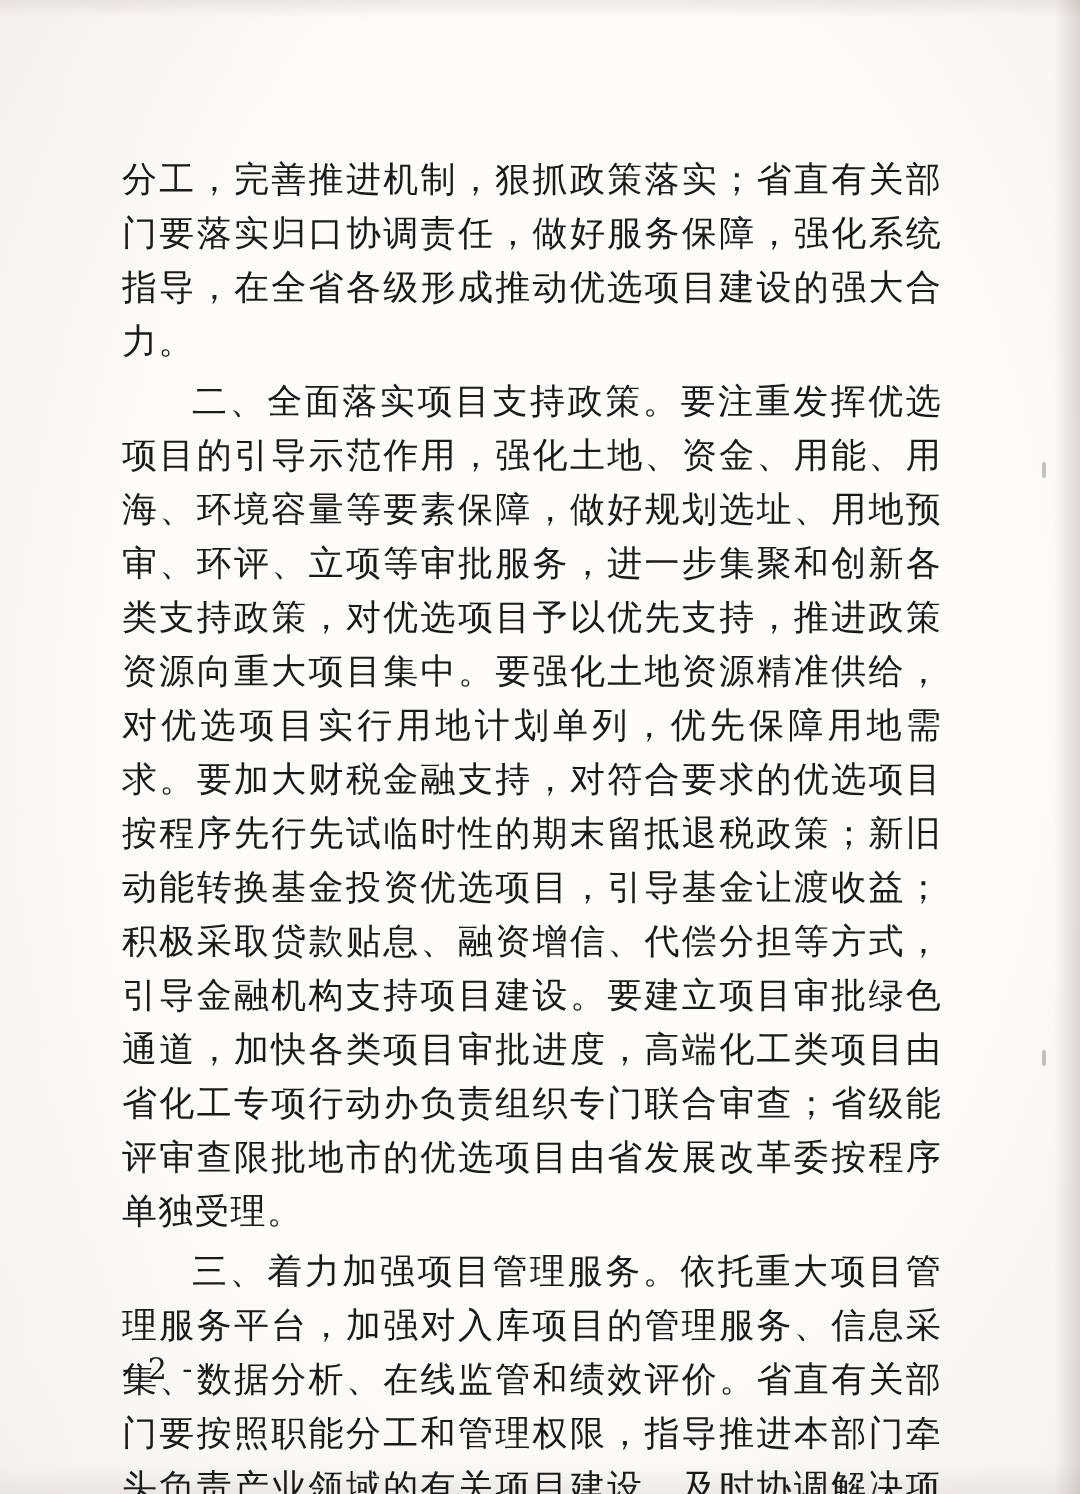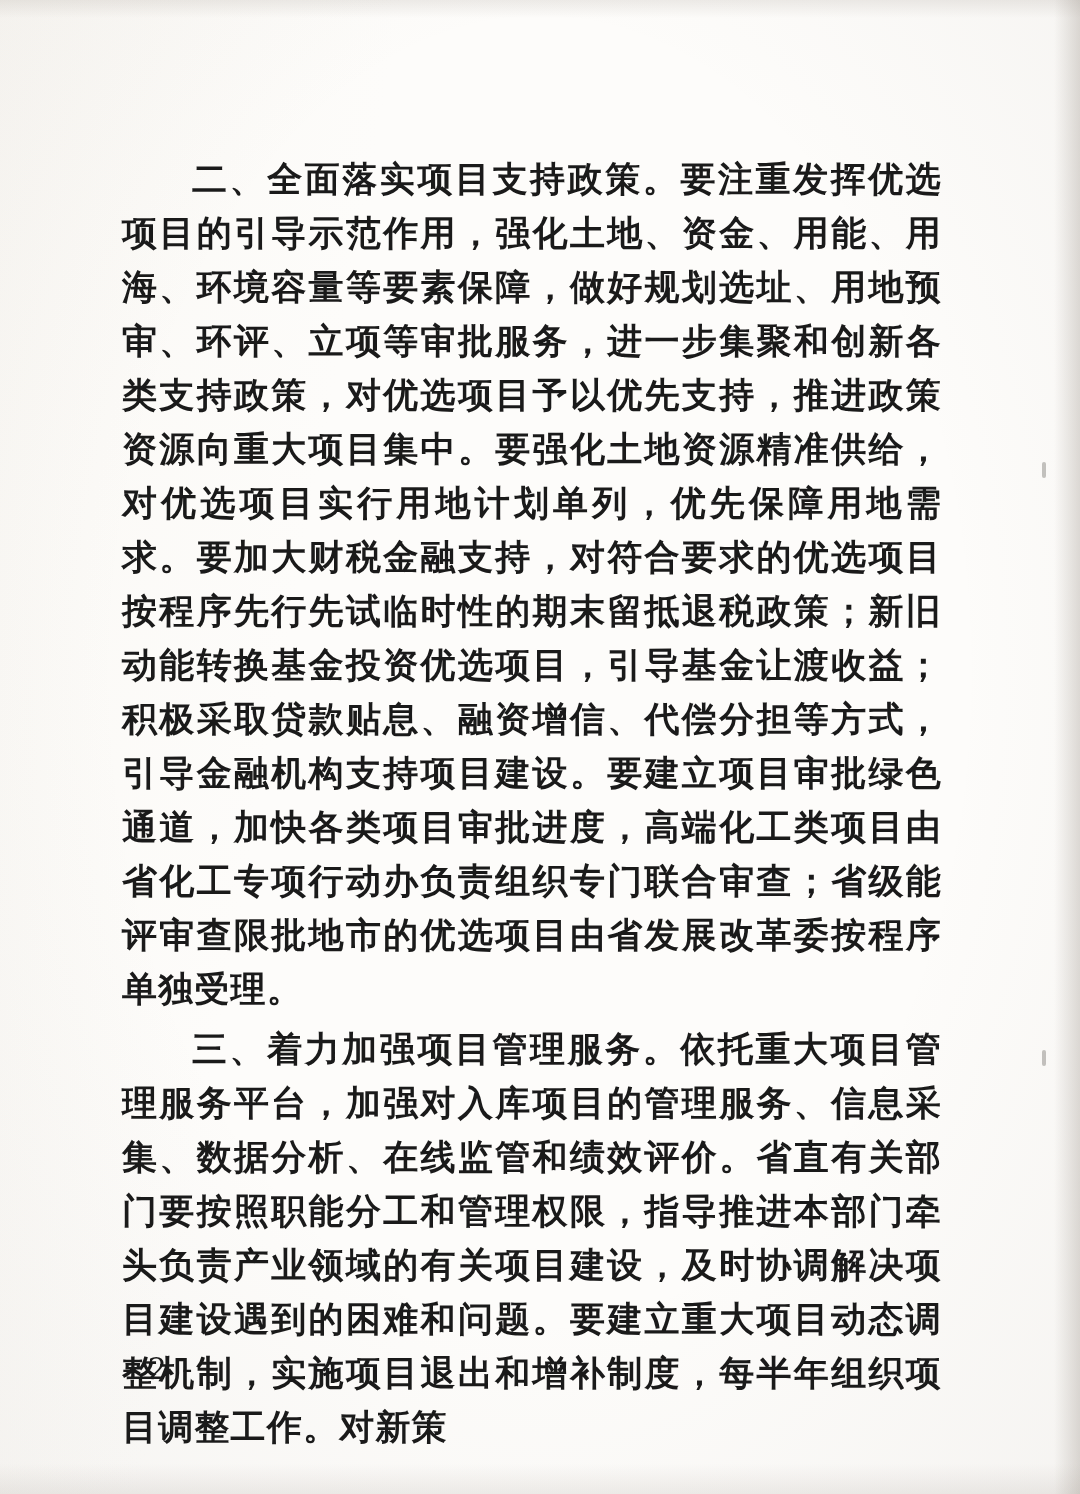--- a/index.html
+++ b/index.html
@@ -64,21 +64,20 @@
     letter-spacing: 1.2px;
     color: #1a1a1a;
     text-align: justify;
     text-justify: inter-ideograph;
     text-indent: 0;
     font-weight: 500;
     -webkit-font-smoothing: antialiased;
   }
   p.indent {
     text-indent: 70px;
-    font-weight: bold;
   }
   .footer {
     position: absolute;
     left: 122px;
     bottom: 108px;
     font-size: 30px;
     letter-spacing: 3px;
     color: #1a1a1a;
   }
   
@@ -98,19 +97,20 @@
 
   <div class="paper-grain"></div>
   <div class="edge-top"></div>
   <div class="edge-right"></div>
   <div class="edge-bottom"></div>
 
   <div class="margin-mark" style="top:462px;"></div>
   <div class="margin-mark" style="top:1050px;"></div>
 
   <div class="content">
+    <p class="para">分工，完善推进机制，狠抓政策落实；省直有关部门要落实归口协调责任，做好服务保障，强化系统指导，在全省各级形成推动优选项目建设的强大合力。</p>
     <p class="para indent">二、全面落实项目支持政策。要注重发挥优选项目的引导示范作用，强化土地、资金、用能、用海、环境容量等要素保障，做好规划选址、用地预审、环评、立项等审批服务，进一步集聚和创新各类支持政策，对优选项目予以优先支持，推进政策资源向重大项目集中。要强化土地资源精准供给，对优选项目实行用地计划单列，优先保障用地需求。要加大财税金融支持，对符合要求的优选项目按程序先行先试临时性的期末留抵退税政策；新旧动能转换基金投资优选项目，引导基金让渡收益；积极采取贷款贴息、融资增信、代偿分担等方式，引导金融机构支持项目建设。要建立项目审批绿色通道，加快各类项目审批进度，高端化工类项目由省化工专项行动办负责组织专门联合审查；省级能评审查限批地市的优选项目由省发展改革委按程序单独受理。</p>
     <p class="para indent">三、着力加强项目管理服务。依托重大项目管理服务平台，加强对入库项目的管理服务、信息采集、数据分析、在线监管和绩效评价。省直有关部门要按照职能分工和管理权限，指导推进本部门牵头负责产业领域的有关项目建设，及时协调解决项目建设遇到的困难和问题。要建立重大项目动态调整机制，实施项目退出和增补制度，每半年组织项目调整工作。对新策</p>
   </div>
 
   <div class="footer">- 2 -</div>
 
 </div>
 
 </body></html>

